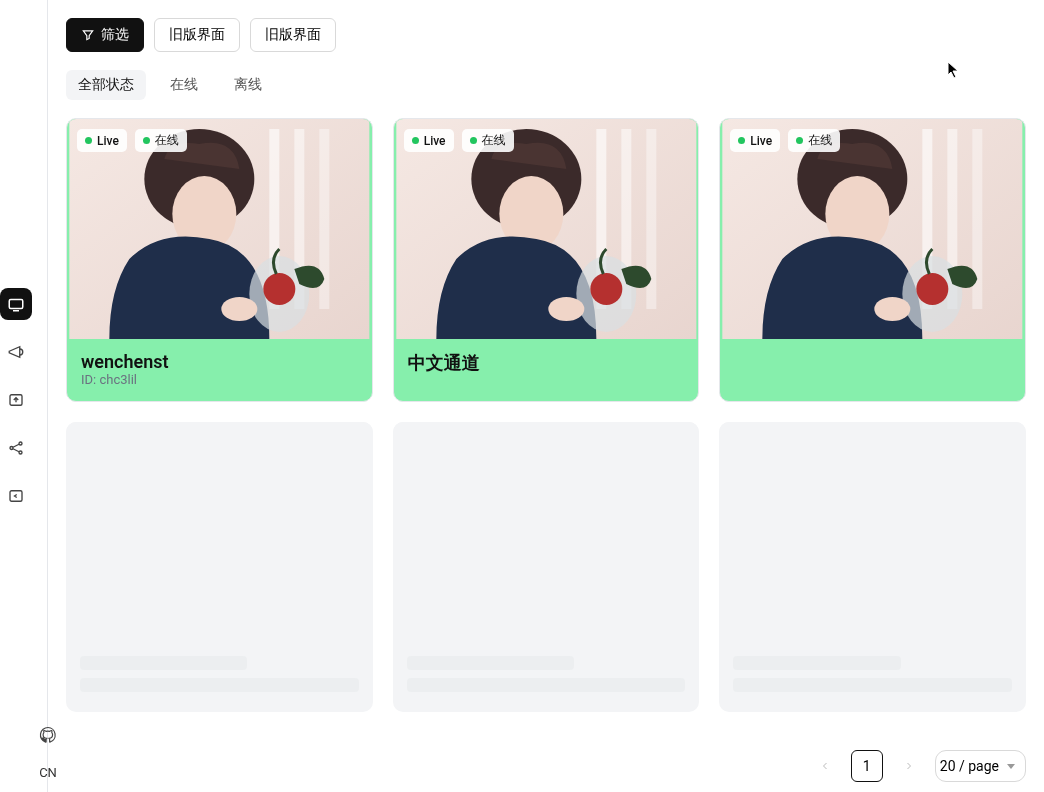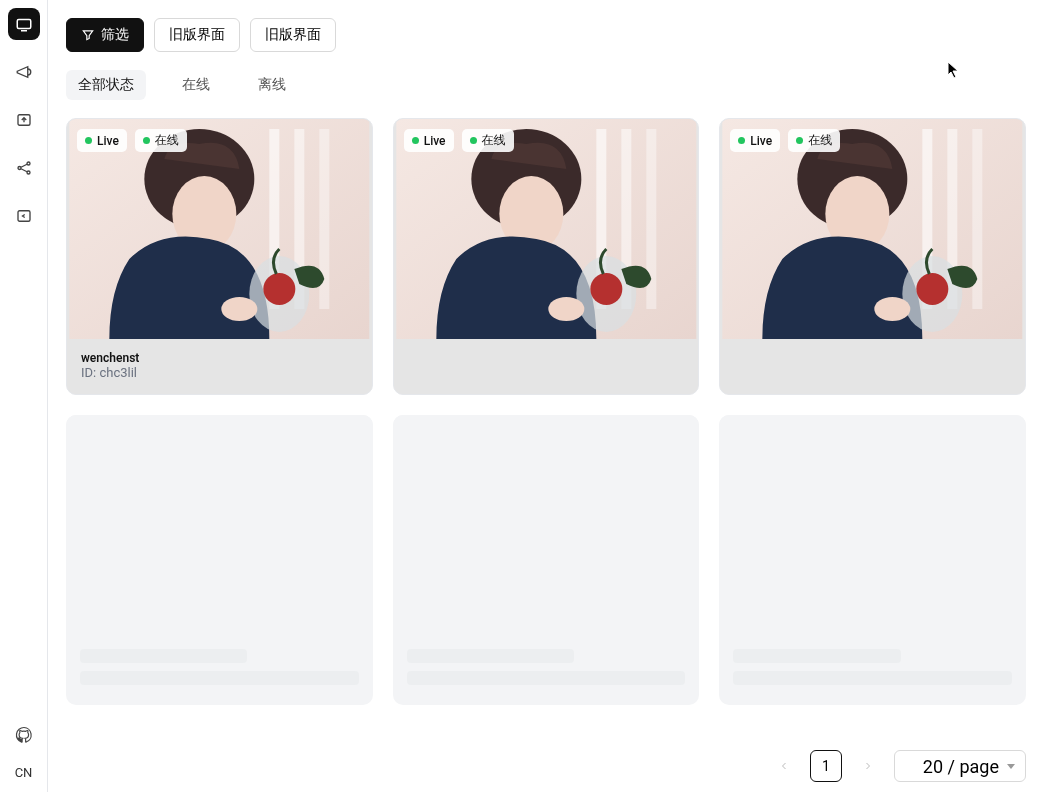--- a/index.html
+++ b/index.html
@@ -1,55 +1,55 @@
 <!DOCTYPE html>
 <html><head>
 <meta charset="utf-8">
 <style>
 * { box-sizing: border-box; margin: 0; padding: 0; }
 body { font-family: -apple-system, BlinkMacSystemFont, "Segoe UI", Roboto, "Helvetica Neue", Arial, sans-serif; background: #fff; width: 1044px; height: 792px; overflow: hidden; position: relative; }
 
-.sidebar { position: absolute; left: 0; top: 0; width: 48px; height: 100%; background: #fff; border-right: 1px solid #e5e7eb; display: flex; flex-direction: column; align-items: center; padding-top: 8px; }
+.sidebar { position: absolute; left: 0; top: 0; width: 48px; height: 100%; background: #fff; border-right: 1px solid #e5e7eb; display: flex; flex-direction: row; align-items: center; padding-top: 8px; }
 .sidebar-top { display: flex; flex-direction: column; gap: 16px; align-items: center; }
 .sidebar-item { width: 32px; height: 32px; display: flex; align-items: center; justify-content: center; border-radius: 8px; cursor: pointer; color: #444; }
 .sidebar-item.active { background: #111; color: #fff; }
 .sidebar-bottom { margin-top: auto; margin-bottom: 12px; display: flex; flex-direction: column; align-items: center; gap: 14px; }
 .lang { font-size: 13px; color: #333; cursor: pointer; }
 
 .main { position: absolute; left: 48px; top: 0; right: 0; bottom: 0; padding: 18px 18px 0 18px; overflow: hidden; }
 
 .toolbar { display: flex; gap: 10px; align-items: center; }
 .btn { height: 34px; padding: 0 14px; border: 1px solid #d9d9d9; background: #fff; border-radius: 6px; font-size: 14px; cursor: pointer; display: inline-flex; align-items: center; gap: 6px; }
 .btn.primary { background: #111; color: #fff; border-color: #111; }
 
-.tabs { display: flex; gap: 24px; margin-top: 18px; }
+.tabs { display: flex; gap: 12px; margin-top: 18px; }
 .tab { padding: 6px 12px; border-radius: 6px; font-size: 14px; color: #555; cursor: pointer; }
 .tab.active { background: #f3f4f6; color: #111; }
 
 .grid { display: grid; grid-template-columns: repeat(3, 1fr); gap: 20px; margin-top: 18px; }
-.card { border: 1px solid #e5e7eb; border-radius: 10px; overflow: hidden; background: #e5e5e5; }
+.card { border: 1px solid #e5e7eb; border-radius: 10px; overflow: hidden; background: #86efac; }
 .thumb { position: relative; height: 220px; overflow: hidden; }
 .thumb svg { width: 100%; height: 100%; display: block; }
 .badges { position: absolute; top: 10px; left: 10px; display: flex; gap: 8px; }
 .badge { display: inline-flex; align-items: center; gap: 5px; background: rgba(255,255,255,0.9); border-radius: 5px; padding: 3px 8px; font-size: 12px; color: #111; font-weight: 500; }
 .dot { width: 7px; height: 7px; border-radius: 50%; background: #22c55e; display: inline-block; }
 .card-body { padding: 12px 14px 14px; }
-.card-title { font-size: 12px; font-weight: 600; color: #111; }
+.card-title { font-size: 18px; font-weight: 600; color: #111; }
 .card-id { font-size: 13px; color: #6b7280; }
 
 .skeleton-card { background: #f3f4f6; border-radius: 10px; height: 290px; position: relative; overflow: hidden; }
 .skel-img { height: 222px; background: #f3f4f6; }
 .skel-lines { padding: 12px 14px; }
 .skel-line { height: 14px; background: #eceef0; border-radius: 4px; margin-bottom: 8px; }
 .skel-line.short { width: 60%; }
 
 .pagination { position: absolute; right: 18px; bottom: 10px; display: flex; align-items: center; gap: 10px; }
 .pg-btn { width: 32px; height: 32px; border: 1px solid transparent; background: transparent; border-radius: 6px; display: flex; align-items: center; justify-content: center; color: #bbb; cursor: not-allowed; }
 .pg-num { width: 32px; height: 32px; border: 1px solid #111; border-radius: 6px; display: flex; align-items: center; justify-content: center; font-size: 14px; cursor: pointer; }
-.pg-select { height: 32px; border: 1px solid #d9d9d9; border-radius: 6px; padding: 0 26px 0 28px; font-size: 18px; background: #fff; cursor: pointer; position: relative; display: inline-flex; align-items: center; }
+.pg-select { height: 32px; border: 1px solid #d9d9d9; border-radius: 11px; padding: 0 26px 0 4px; font-size: 14px; background: #fff; cursor: pointer; position: relative; display: inline-flex; align-items: center; }
 .pg-select::after { content: ""; position: absolute; right: 10px; top: 13px; border-left: 4px solid transparent; border-right: 4px solid transparent; border-top: 5px solid #999; }
 
 .cursor { position: absolute; pointer-events: none; }
 </style>
 </head>
 <body>
 
 <div class="sidebar">
   <div class="sidebar-top">
     <div class="sidebar-item active">
@@ -176,20 +176,21 @@
               <span class="dot"></span>
               <span>Live</span>
             </span>
           <span class="badge">
               <span class="dot"></span>
               <span>在线</span>
             </span>
         </div>
       </div>
       <div class="card-body">
+        <div class="card-title">中文通道</div>
       </div>
     </div>
 
     <div class="card">
       <div class="thumb">
         <svg viewBox="0 0 300 220">
           <rect width="300" height="220" fill="url(#bg1)"></rect>
           <rect x="200" y="10" width="10" height="180" fill="#fff" opacity="0.6"></rect>
           <rect x="225" y="10" width="10" height="180" fill="#fff" opacity="0.5"></rect>
           <rect x="250" y="10" width="10" height="180" fill="#fff" opacity="0.4"></rect>

